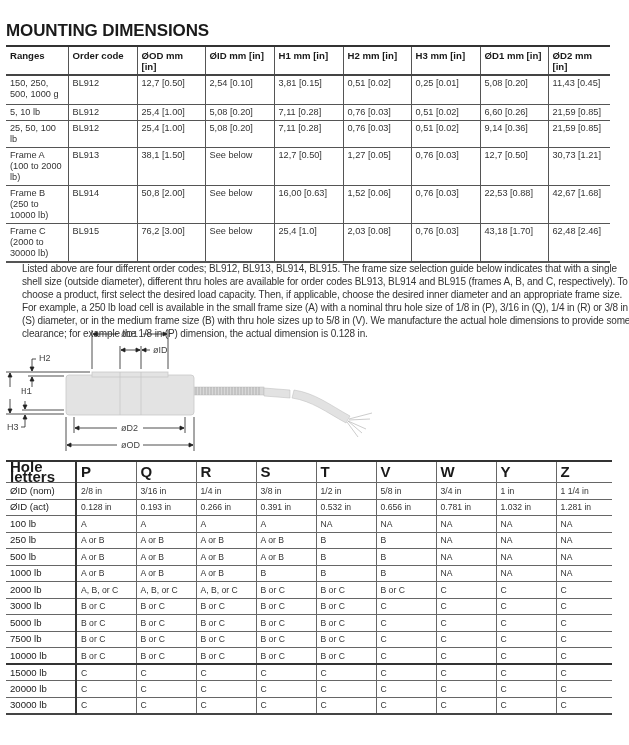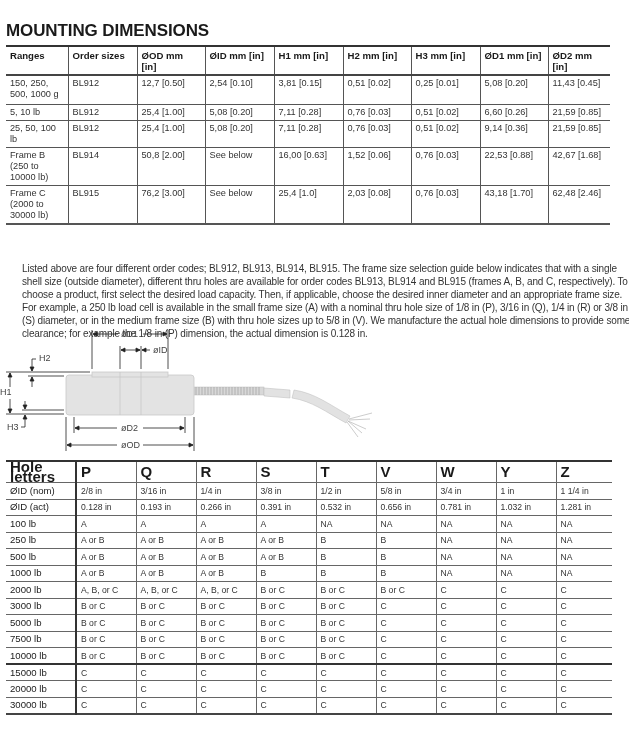--- a/index.html
+++ b/index.html
@@ -74,21 +74,21 @@
       <col style="width:69px">
     <col style="width:69px">
       <col style="width:68px">
       <col style="width:69px">
       <col style="width:68px">
       <col style="width:62px">
   </colgroup>
   <thead>
     <tr>
       <th>Ranges</th>
-      <th>Order sizes</th>
+      <th>Order code</th>
       <th>ØOD mm [in]</th>
       <th>ØID mm [in]</th>
       <th>H1 mm [in]</th>
       <th>H2 mm [in]</th>
       <th>H3 mm [in]</th>
       <th>ØD1 mm [in]</th>
       <th>ØD2 mm [in]</th>
     </tr>
   </thead>
   <tbody id="dims-body">
@@ -117,20 +117,31 @@
       <tr class="r2">
         <td>25, 50, 100 lb</td>
         <td>BL912</td>
         <td>25,4 [1.00]</td>
         <td>5,08 [0.20]</td>
         <td>7,11 [0.28]</td>
         <td>0,76 [0.03]</td>
         <td>0,51 [0.02]</td>
         <td>9,14 [0.36]</td>
         <td>21,59 [0.85]</td>
+      </tr>
+      <tr class="r3">
+        <td>Frame A (100 to 2000 lb)</td>
+        <td>BL913</td>
+        <td>38,1 [1.50]</td>
+        <td>See below</td>
+        <td>12,7 [0.50]</td>
+        <td>1,27 [0.05]</td>
+        <td>0,76 [0.03]</td>
+        <td>12,7 [0.50]</td>
+        <td>30,73 [1.21]</td>
       </tr>
       <tr class="r4">
         <td>Frame B (250 to 10000 lb)</td>
         <td>BL914</td>
         <td>50,8 [2.00]</td>
         <td>See below</td>
         <td>16,00 [0.63]</td>
         <td>1,52 [0.06]</td>
         <td>0,76 [0.03]</td>
         <td>22,53 [0.88]</td>
@@ -246,21 +257,21 @@
         <line x1="194" y1="92" x2="194" y2="126"></line>
       <line x1="67" y1="120" x2="117" y2="120"></line>
         <line x1="143" y1="120" x2="193" y2="120"></line>
       <path d="M67 120 l4 -2 l0 4 z"></path>
         <path d="M193 120 l-4 -2 l0 4 z"></path>
     </g>
   </svg>
   <span class="lbl" style="left:121px;top:4px;">øD1</span>
   <span class="lbl" style="left:153px;top:20px;">øID</span>
   <span class="lbl" style="left:39px;top:28px;">H2</span>
-  <span class="lbl" style="left:0;top:62px;">H1</span>
+  <span class="lbl" style="left:21px;top:62px;font-family:Liberation Mono, monospace;">H1</span>
   <span class="lbl" style="left:7px;top:97px;">H3</span>
   <span class="lbl" style="left:121px;top:98px;">øD2</span>
   <span class="lbl" style="left:121px;top:115px;">øOD</span>
 </div>
 
 <table class="holes">
   <colgroup>
     <col style="width:70px">
       <col style="width:60px">
       <col style="width:60px">

